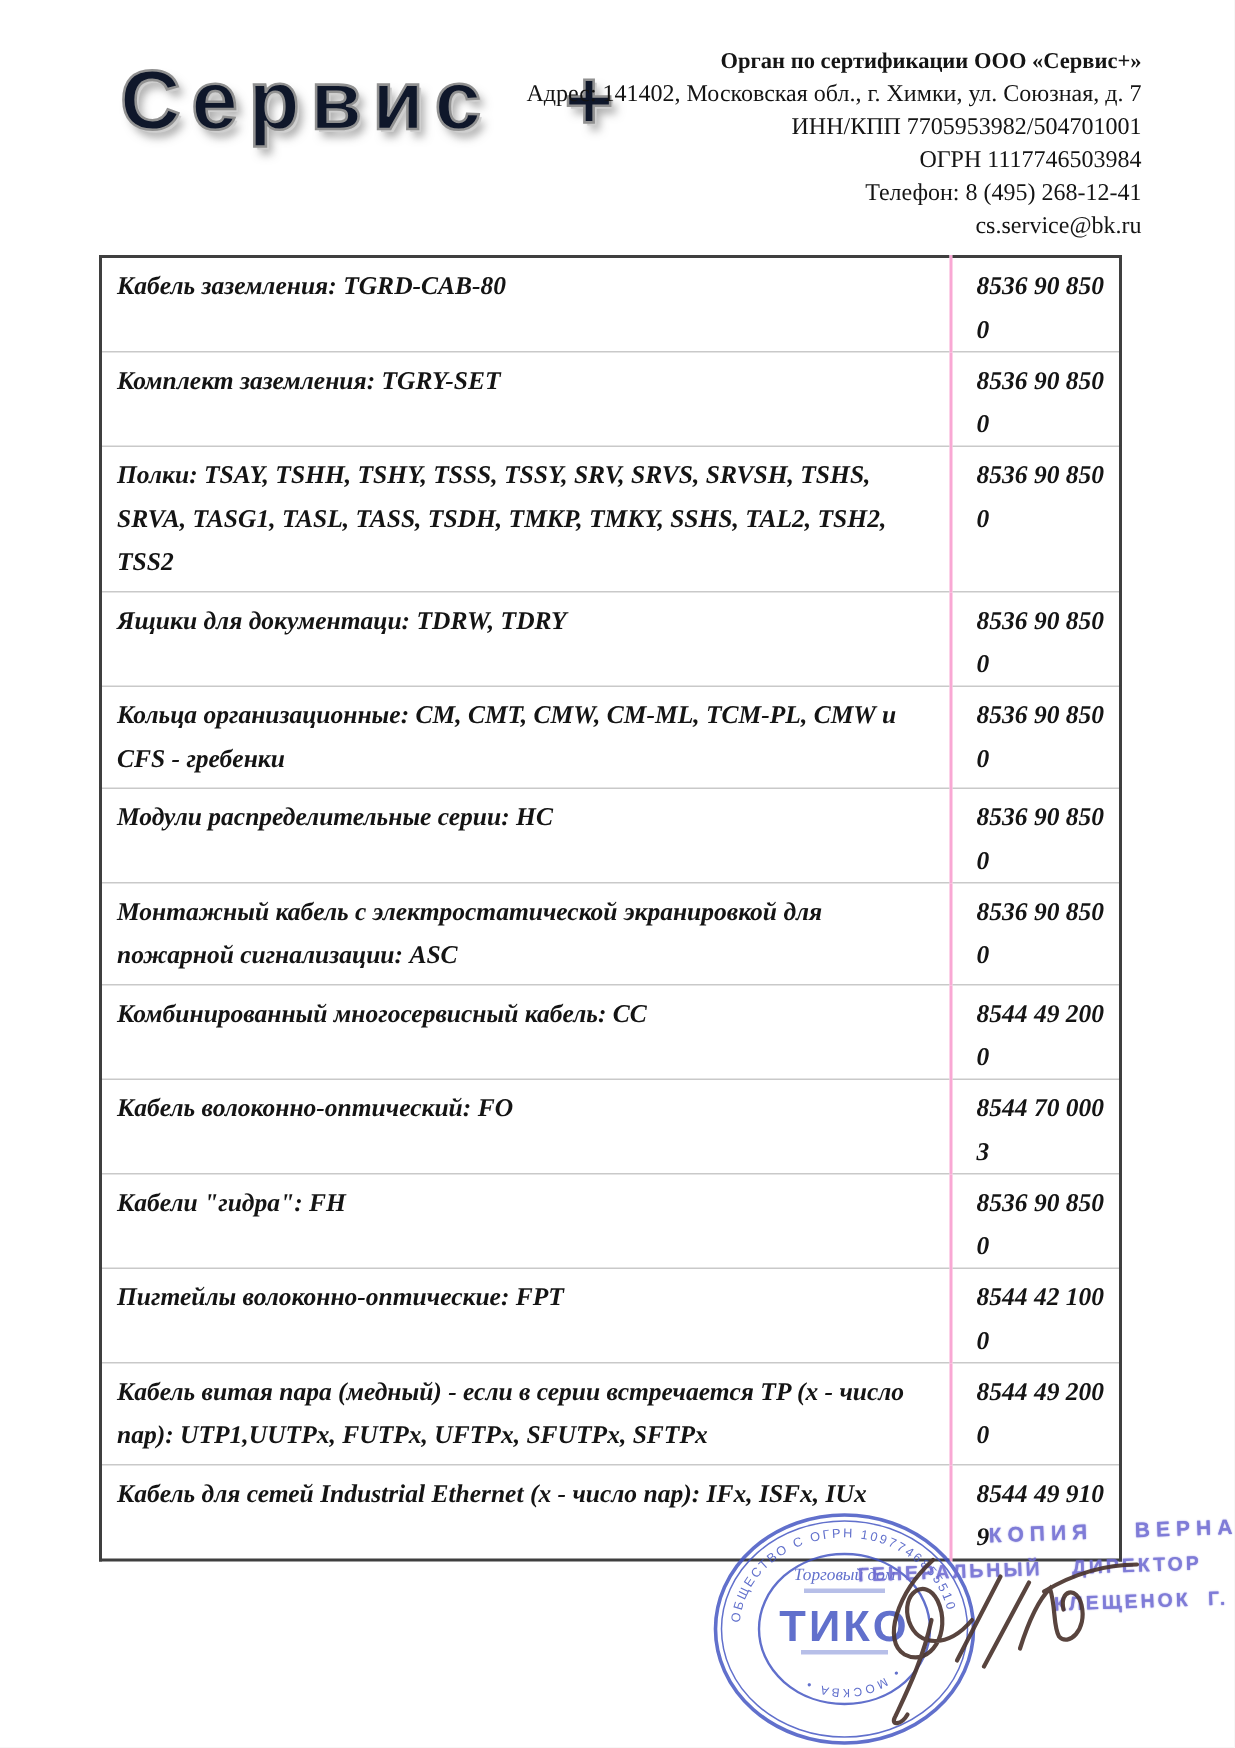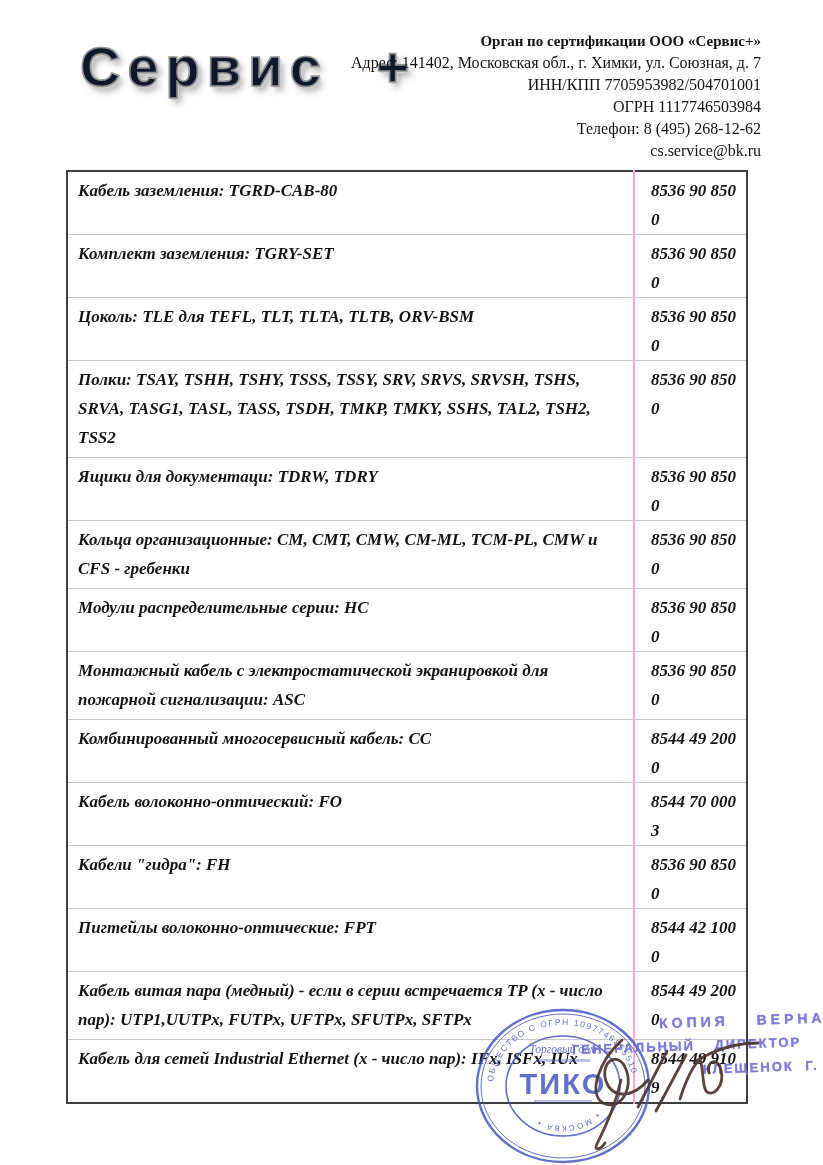--- a/index.html
+++ b/index.html
@@ -44,36 +44,32 @@
 <body>
 
 <div class="sheet">
 
   <div class="logo">Сервис +</div>
   <div class="hdr">
     <div class="org">Орган по сертификации ООО «Сервис+»</div>
     <div>Адрес: 141402, Московская обл., г. Химки, ул. Союзная, д. 7</div>
     <div>ИНН/КПП 7705953982/504701001</div>
     <div>ОГРН 1117746503984</div>
-    <div>Телефон: 8 (495) 268-12-62</div>
+    <div>Телефон: 8 (495) 268-12-41</div>
     <div>cs.service@bk.ru</div>
   </div>
 
   <table class="products">
     <tbody>
         <tr>
           <td class="cell-label"><span class="lbl-b">Кабель заземления:</span><span class="lbl-r"> TGRD-CAB-80</span></td>
           <td class="cell-code">8536 90 850 0</td>
         </tr>
         <tr>
           <td class="cell-label"><span class="lbl-b">Комплект заземления:</span><span class="lbl-r"> TGRY-SET</span></td>
-          <td class="cell-code">8536 90 850 0</td>
-        </tr>
-        <tr>
-          <td class="cell-label"><span class="lbl-b">Цоколь:</span><span class="lbl-r"> TLE для TEFL, TLT, TLTA, TLTB, ORV-BSM</span></td>
           <td class="cell-code">8536 90 850 0</td>
         </tr>
         <tr>
           <td class="cell-label"><span class="lbl-b">Полки:</span><span class="lbl-r"> TSAY, TSHH, TSHY, TSSS, TSSY, SRV, SRVS, SRVSH, TSHS, SRVA, TASG1, TASL, TASS, TSDH, TMKP, TMKY, SSHS, TAL2, TSH2, TSS2</span></td>
           <td class="cell-code">8536 90 850 0</td>
         </tr>
         <tr>
           <td class="cell-label"><span class="lbl-b">Ящики для документаци:</span><span class="lbl-r"> TDRW, TDRY</span></td>
           <td class="cell-code">8536 90 850 0</td>
         </tr>

